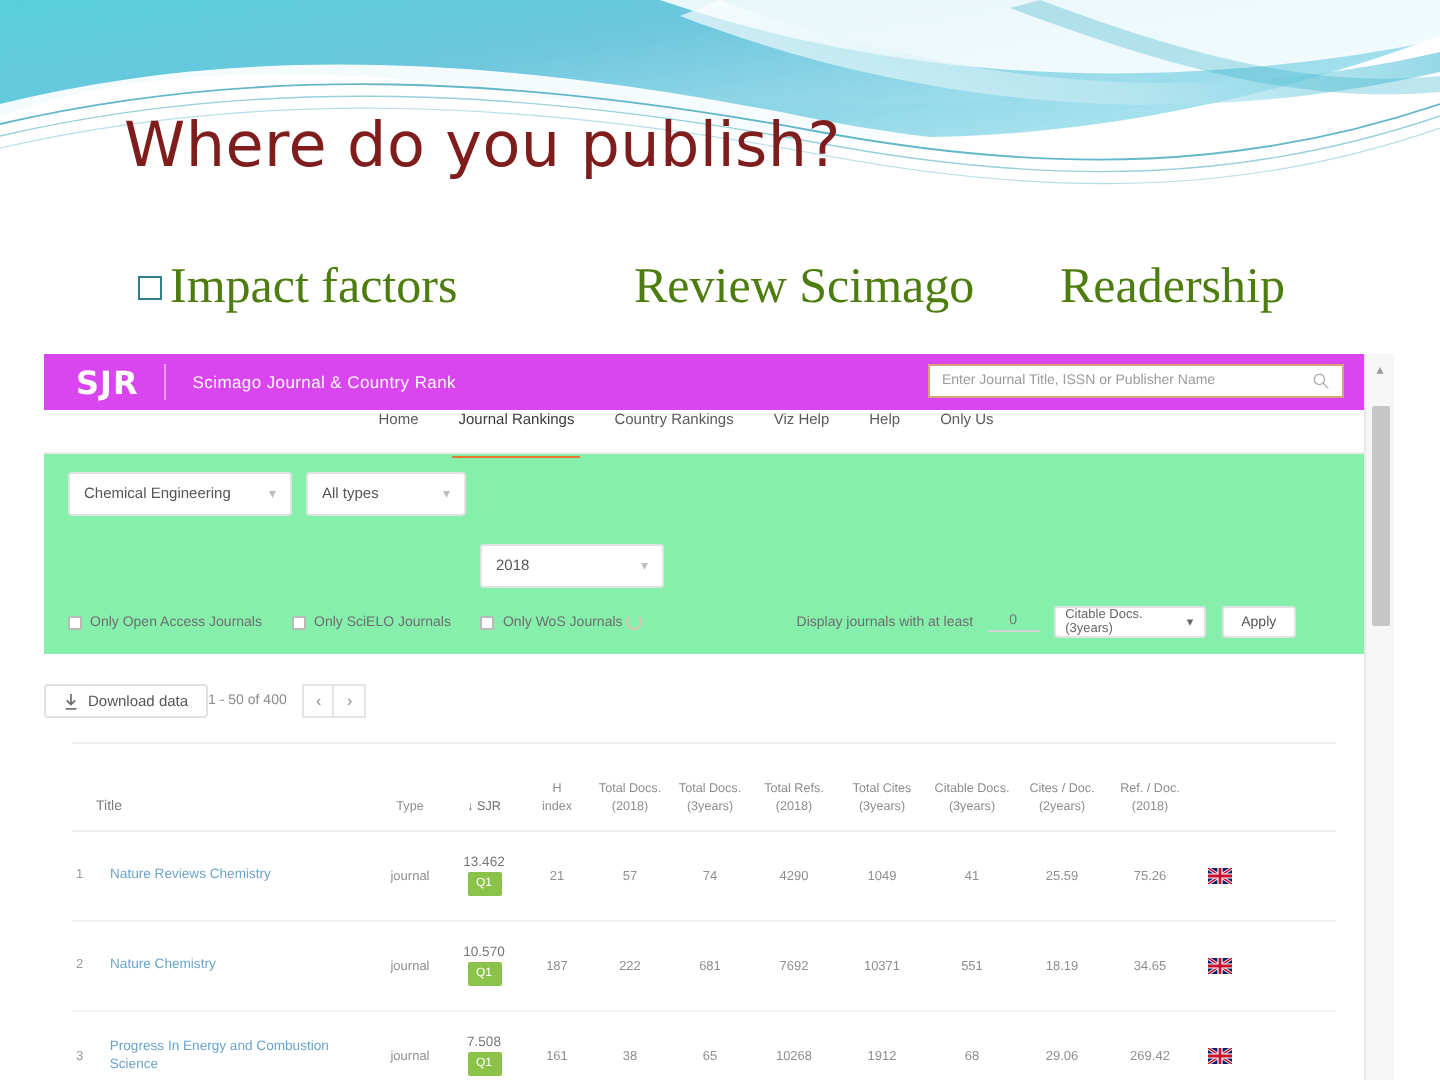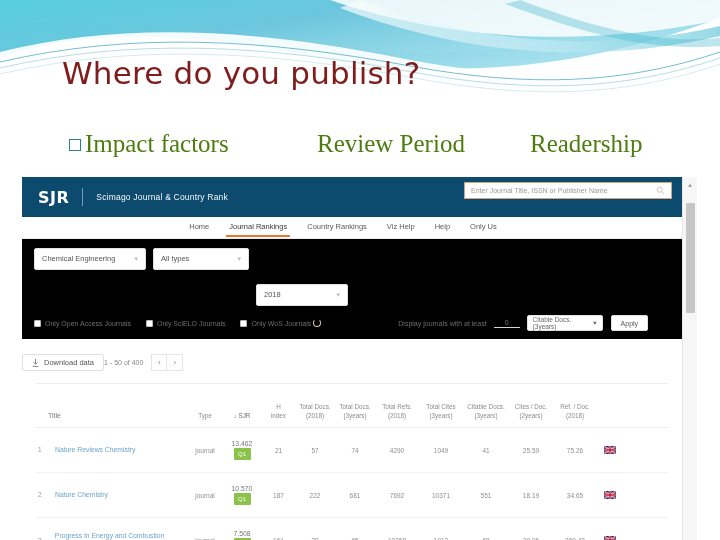--- a/index.html
+++ b/index.html
@@ -40,60 +40,60 @@
   
   .shot {
     position:absolute; left:22px; top:177px; width:675px; height:363px;
     background:#fff; overflow:hidden;
     box-shadow:0 0 0 0 rgba(0,0,0,0);
   }
   .shot-inner { position:absolute; left:0; top:0; width:660px; height:363px; overflow:hidden; }
 
   
   .sjr-bar {
-    height:40px; background:#0c4a6e; display:flex; align-items:center;
+    height:28px; background:#d946ef; display:flex; align-items:center;
     padding-left:16px; color:#fff; position:relative;
   }
   .sjr-logo { font-size:16px; font-weight:700; letter-spacing:0.5px; font-family:"DejaVu Sans", sans-serif; }
   .sjr-divider { width:1px; height:18px; background:rgba(255,255,255,.45); margin:0 13px; }
   .sjr-sub { font-size:8.5px; letter-spacing:0.2px; opacity:.96; }
   .sjr-search {
     position:absolute; right:10px; top:5px; width:208px; height:17px;
     background:#fff; border:1.5px solid #d8a278; display:flex; align-items:center;
     padding:0 6px;
   }
   .sjr-search .ph { font-size:7px; color:#9a9a9a; flex:1; }
   .sjr-search .mag { width:9px; height:9px; flex:none; }
 
   
   .sjr-nav {
-    height:22px; background:#fff; display:flex; justify-content:center; align-items:center;
+    height:22px; background:#fff; display:flex; justify-content:center; 
     gap:20px; border-bottom:1px solid #ececec; padding-right:18px;
   }
   .sjr-nav a { font-size:7.5px; color:#5a5a5a; text-decoration:none; position:relative; padding-bottom:3px; }
   .sjr-nav a.active { color:#3a3a3a; }
   .sjr-nav a.active:after {
     content:""; position:absolute; left:-3px; right:-3px; bottom:-3px; height:1.5px; background:#e8762c;
   }
 
   
-  .filters-zone { background:#000000; padding:9px 12px 8px 12px; }
+  .filters-zone { background:#86efac; padding:9px 12px 8px 12px; }
   .filters-row { display:flex; gap:7px; align-items:stretch; }
   .sel {
     background:#fff; border:1px solid #e2e2e2; border-radius:2px;
     display:flex; align-items:center; justify-content:space-between;
     font-size:7.5px; color:#555; padding:0 7px; height:22px;
   }
   .sel.tall { height:32px; margin-top:-5px; align-items:center; }
   .sel .lbl { line-height:1.25; }
   .sel .cv { color:#bdbdbd; font-size:7px; margin-left:6px; }
   .s1 { width:112px; }
   .s2 { width:105px; }
   .s3 { width:110px; }
-  .s4 { width:96px; }
+  .s4 { width:80px; }
   .s5 { width:92px;margin-top:36px; }
 
   .checks-row { display:flex; align-items:center; margin-top:9px; }
   .chk { display:flex; align-items:center; margin-right:15px; }
   .chk .box { width:7px; height:7px; border:1px solid #b9b9b9; background:#fff; margin-right:4px; border-radius:1px; }
   .chk .t { font-size:7px; color:#6e6e6e; }
   .spin { width:8px; height:8px; border:1.2px solid #e0c4b2; border-top-color:transparent; border-radius:50%; margin-left:2px; }
 
   .display-grp { display:flex; align-items:center; margin-left:62px; }
   .display-grp .t { font-size:7px; color:#6e6e6e; }
@@ -192,21 +192,21 @@
     <path d="M520,0 C600,30 660,44 720,38 L720,46 C650,52 585,34 505,4 Z" fill="#3fb4cc" opacity="0.35"></path>
   </svg>
 </div>
 
 <div class="slide-title">Where do you publish?</div>
 
 <div class="bullets">
   <div class="b b1">
     <span class="sq"></span><span>Impact factors</span>
   </div>
-  <div class="b b2">Review Period</div>
+  <div class="b b2">Review Scimago</div>
   <div class="b b3">Readership</div>
 </div>
 
 <div class="shot">
   <div class="shot-inner">
 
     <div class="sjr-bar">
       <span class="sjr-logo">SJR</span>
       <span class="sjr-divider"></span>
       <span class="sjr-sub">Scimago Journal &amp; Country Rank</span>

